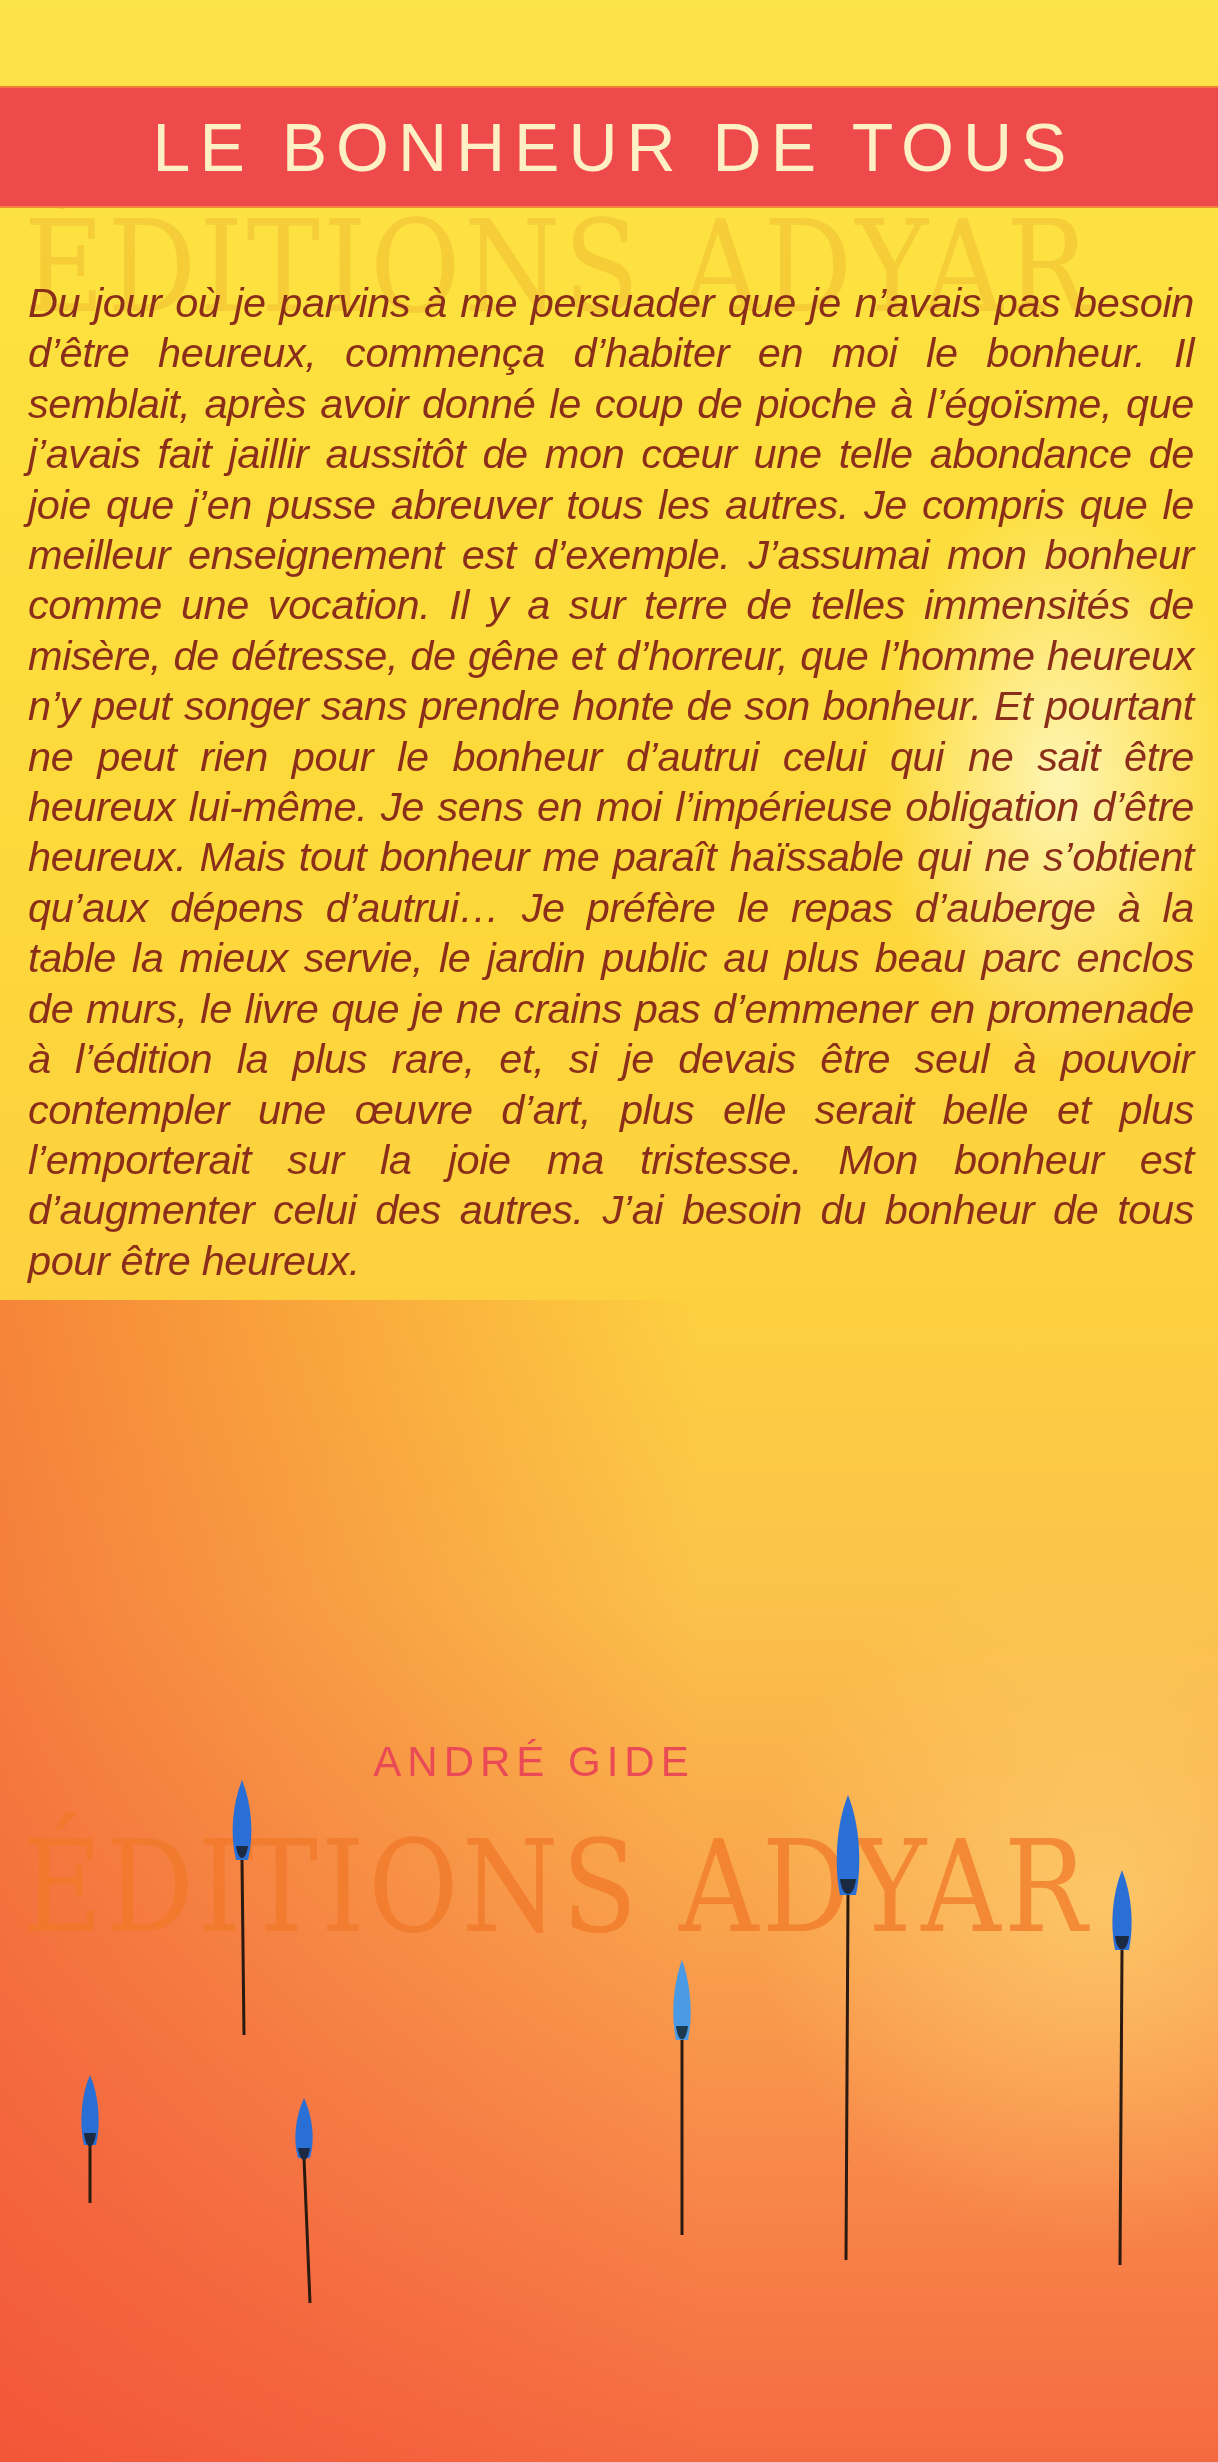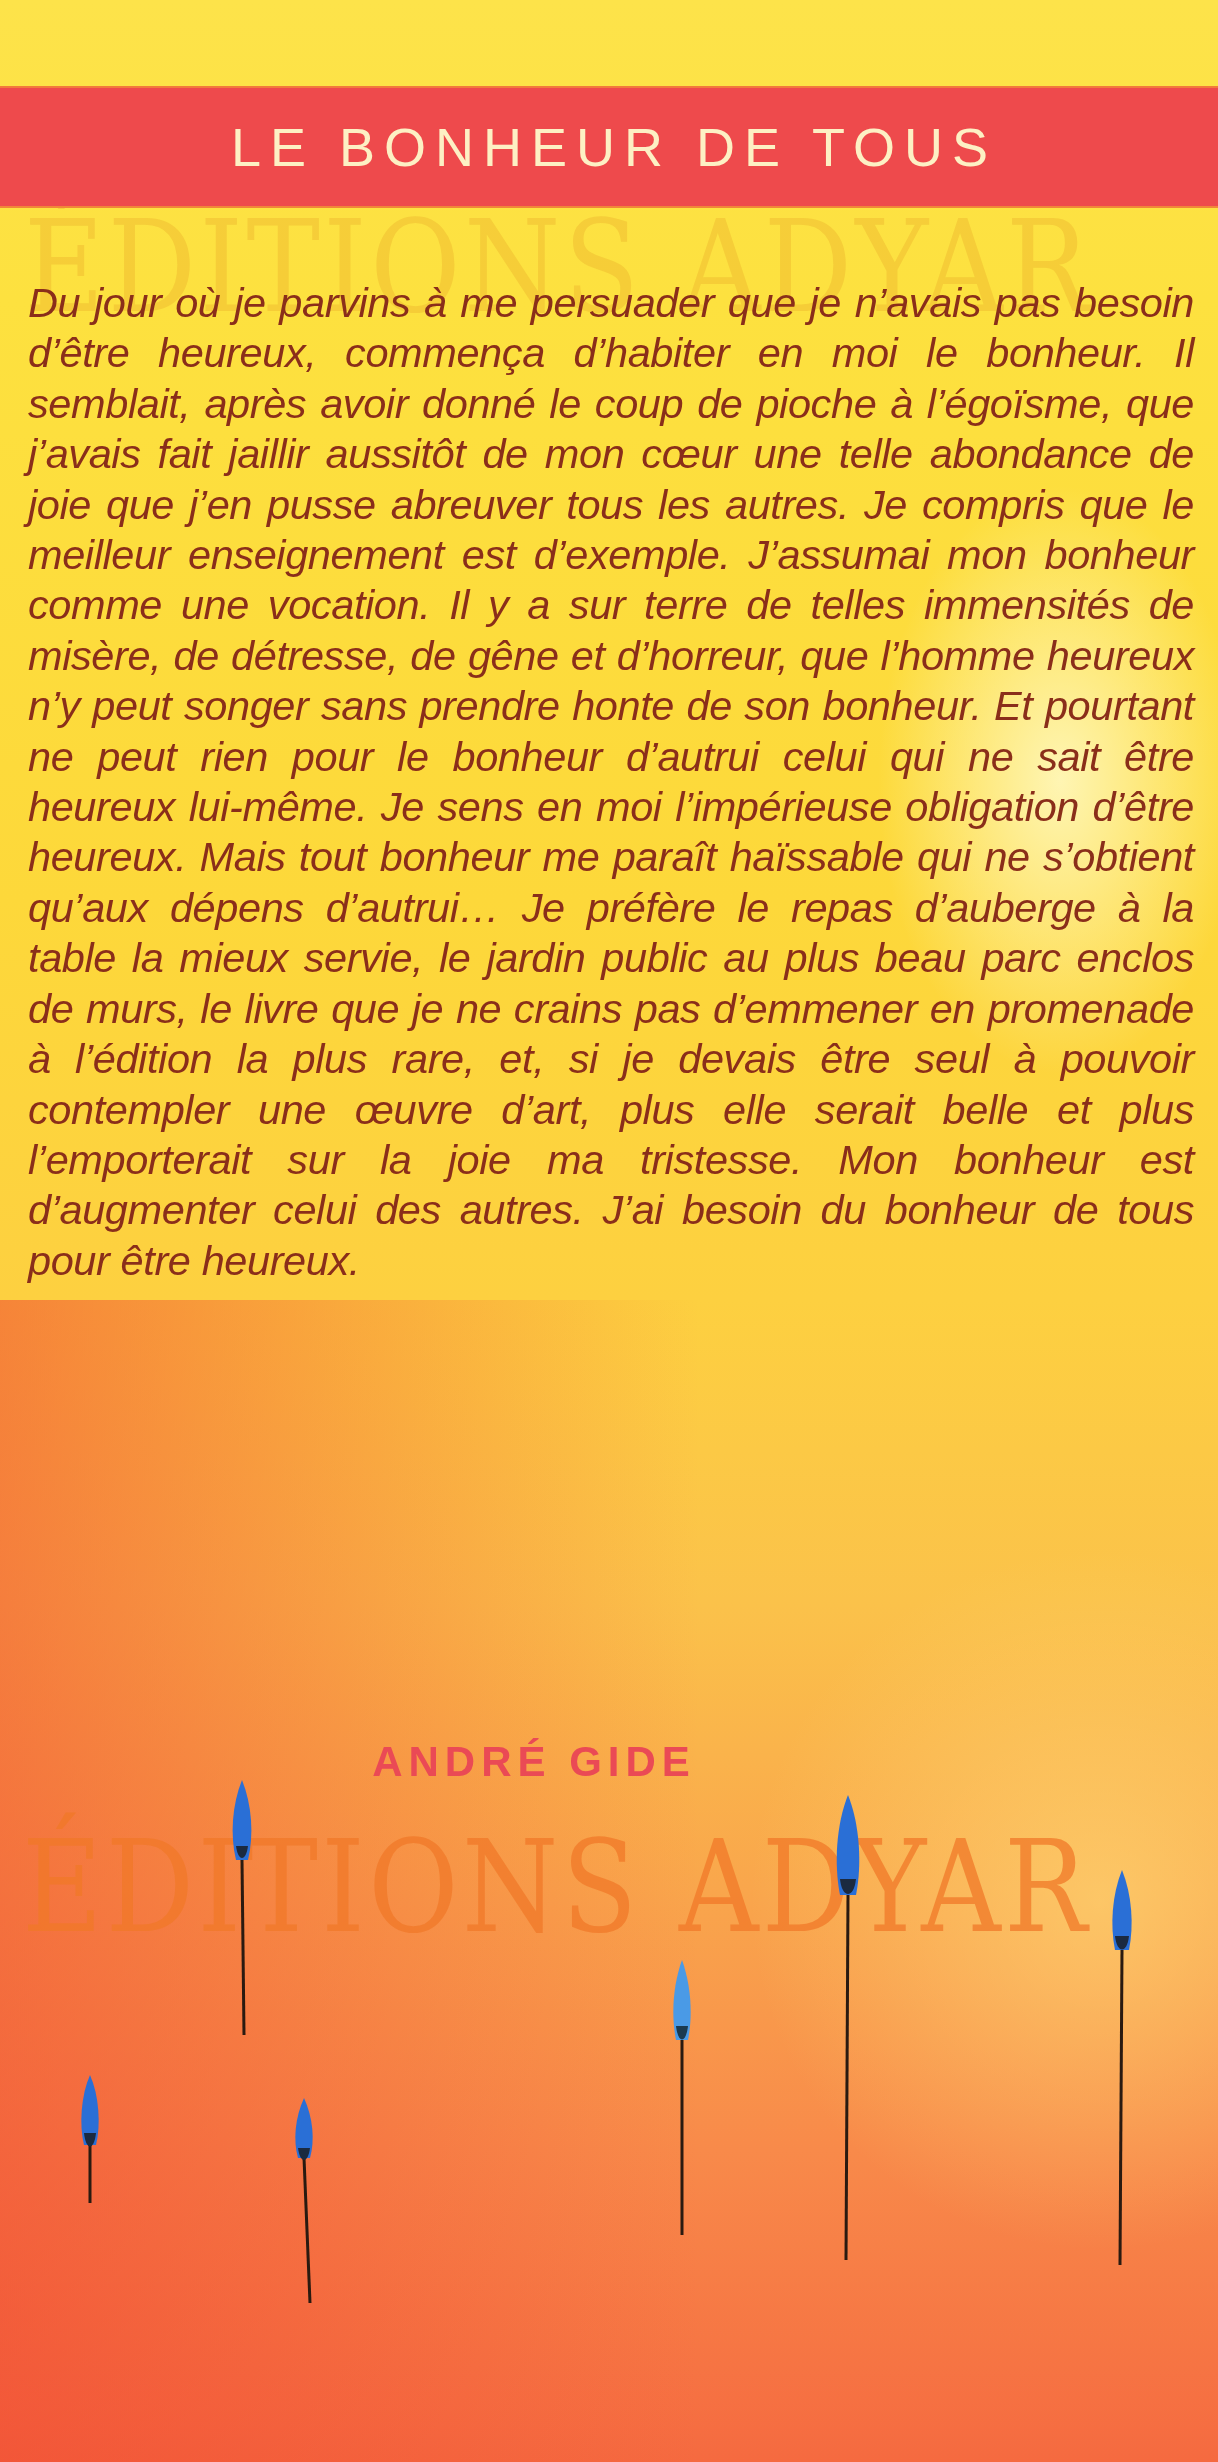--- a/index.html
+++ b/index.html
@@ -31,21 +31,21 @@
       position: absolute;
       left: 0; top: 86px;
       width: 1218px; height: 118px;
       background: #ee4a4c;
       border-top: 2px solid #f27a3a;
       border-bottom: 2px solid #f2853a;
       display: flex; align-items: center; justify-content: center;
     }
     .header-title {
       color: #fdf0c4;
-      font-size: 54px;
+      font-size: 68px;
       letter-spacing: 9px;
       font-weight: normal;
       padding-left: 10px;
     }
     .watermark {
       position: absolute;
       font-family: "DejaVu Serif", "Liberation Serif", serif;
       font-weight: normal;
       letter-spacing: 4px;
       white-space: nowrap;
@@ -78,21 +78,20 @@
     .body-text p { margin: 0; font-style: italic; }
     .author {
       position: absolute;
       left: 0; width: 1028px; top: 1738px;
       text-align: center;
       color: #ea4a55;
       font-size: 42px;
       letter-spacing: 6px;
       padding-left: 40px;
       box-sizing: border-box;
-      font-weight: bold;
     }
     .flower { position: absolute; }
     .flower svg { display: block; }
   </style>
 </head>
 <body>
 
 <div class="left-glow"></div>
 
 <div class="watermark wm-top">ÉDITIONS ADYAR</div>

